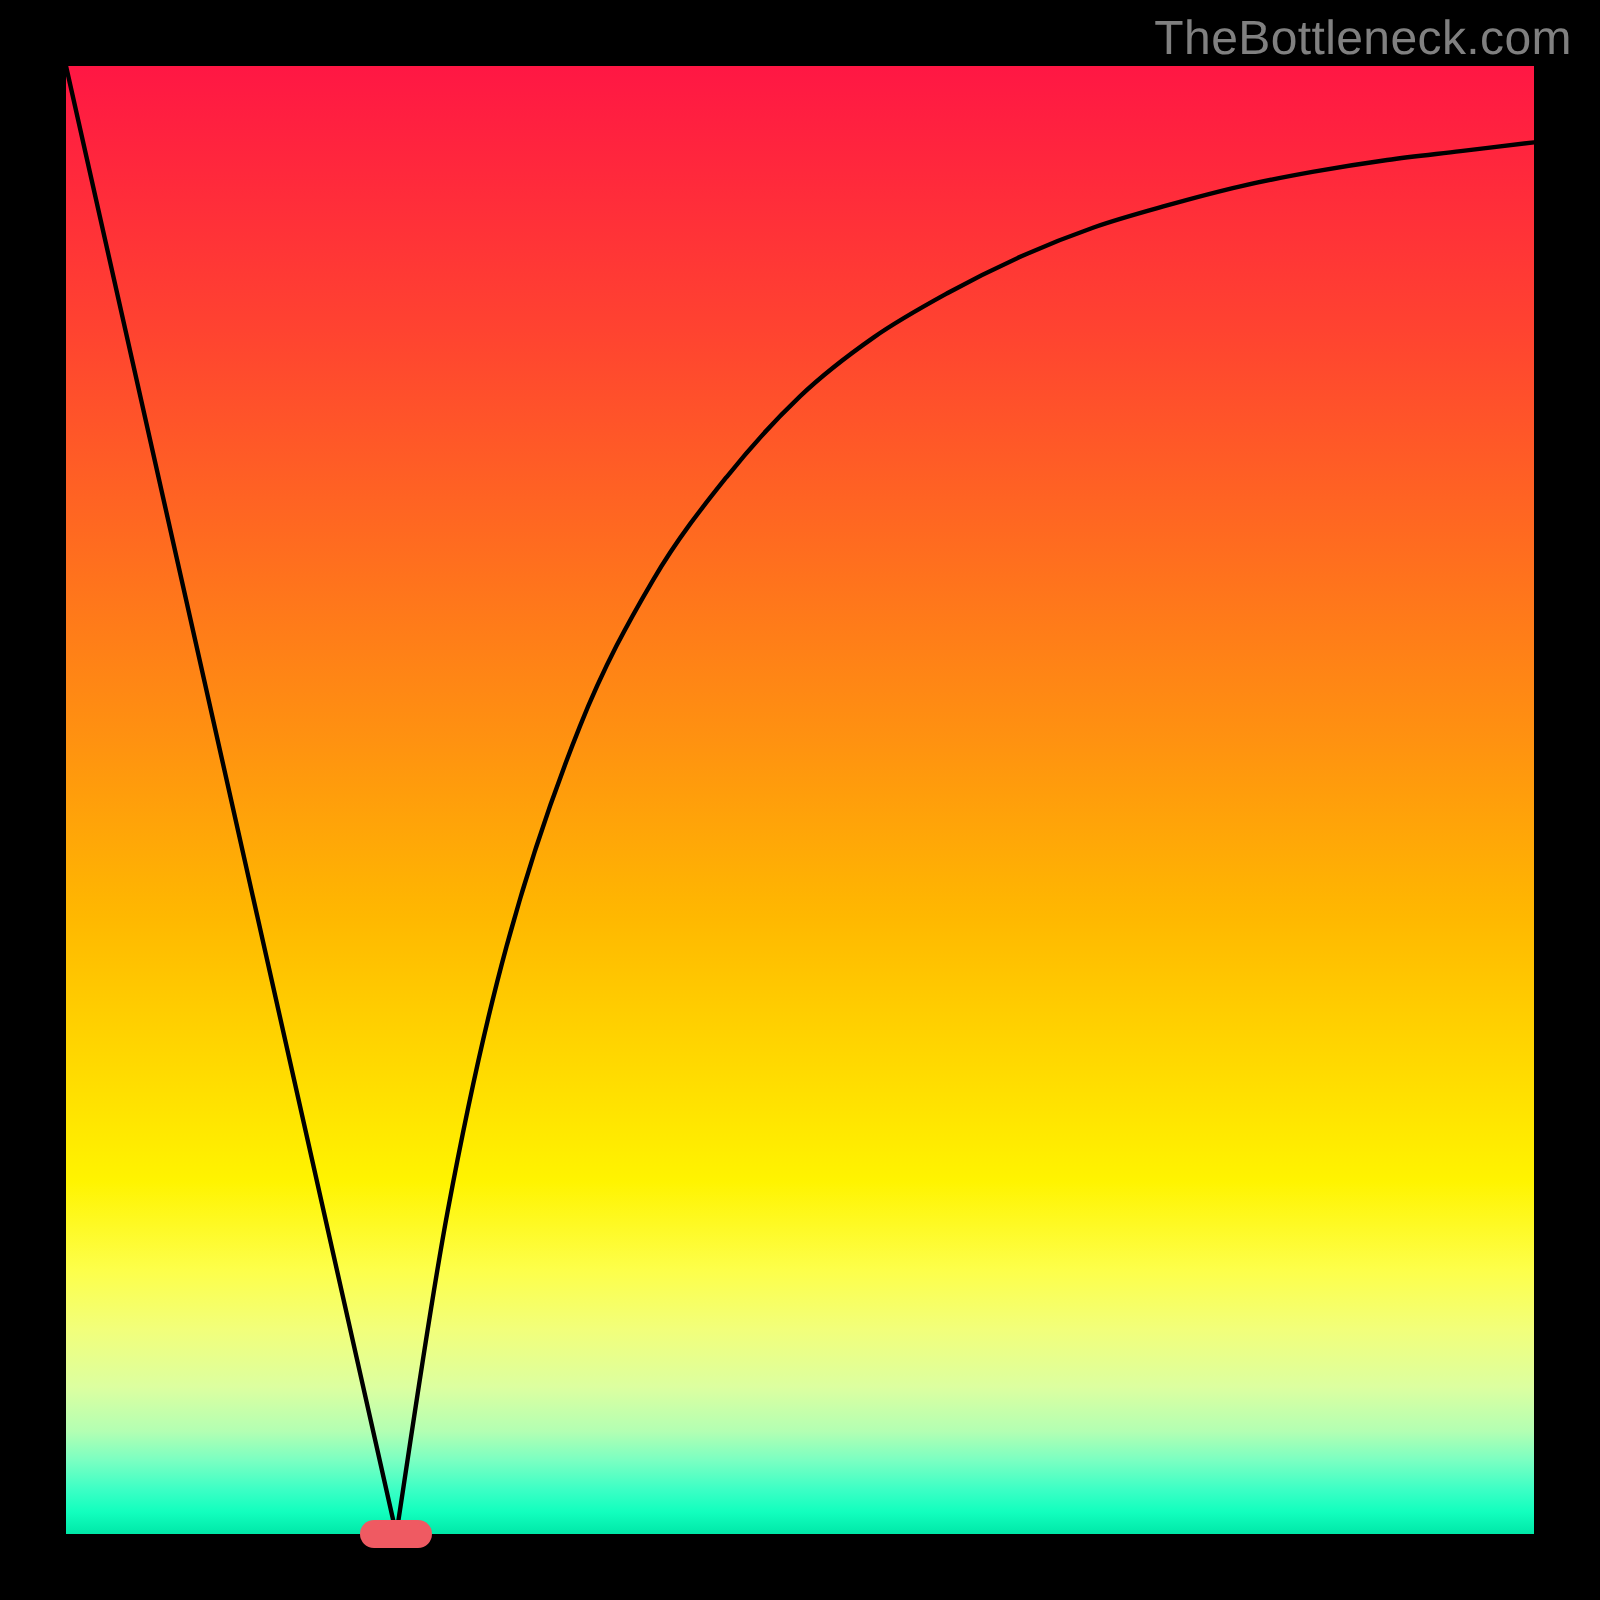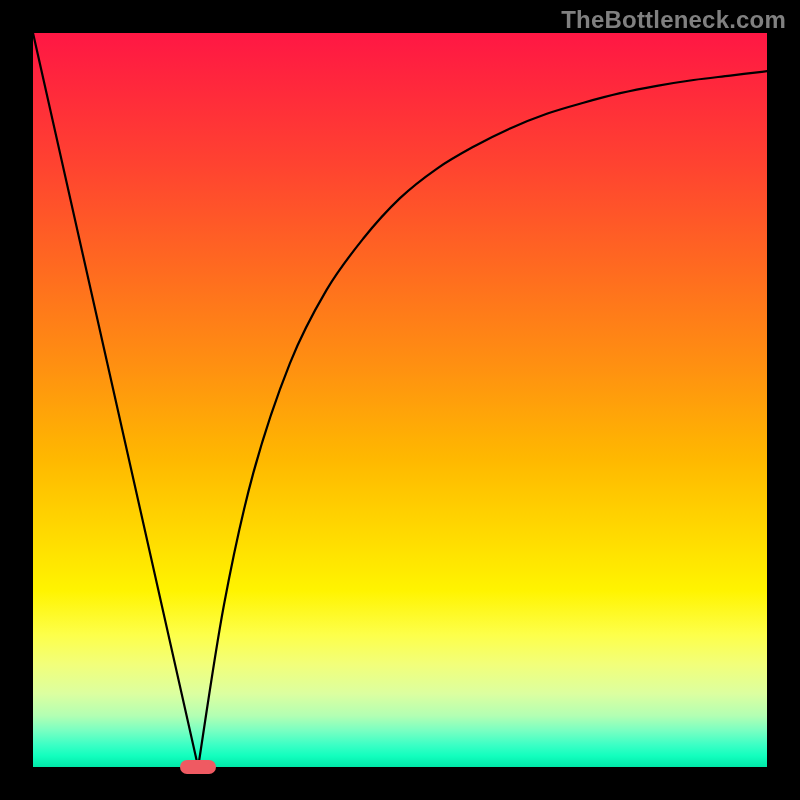--- a/index.html
+++ b/index.html
@@ -44,21 +44,21 @@
       #12ffbe 98.5%,
       #00e8a8 100%
     );
   }
   .watermark {
     position: absolute;
     top: 6px;
     right: 14px;
     color: #808080;
     font-size: 24px;
-    font-weight: 700;
+    font-weight: 400;
     letter-spacing: 0.2px;
     user-select: none;
   }
   svg.curve {
     position: absolute;
     left: 0; top: 0;
     width: 734px;
     height: 734px;
     overflow: visible;
   }

